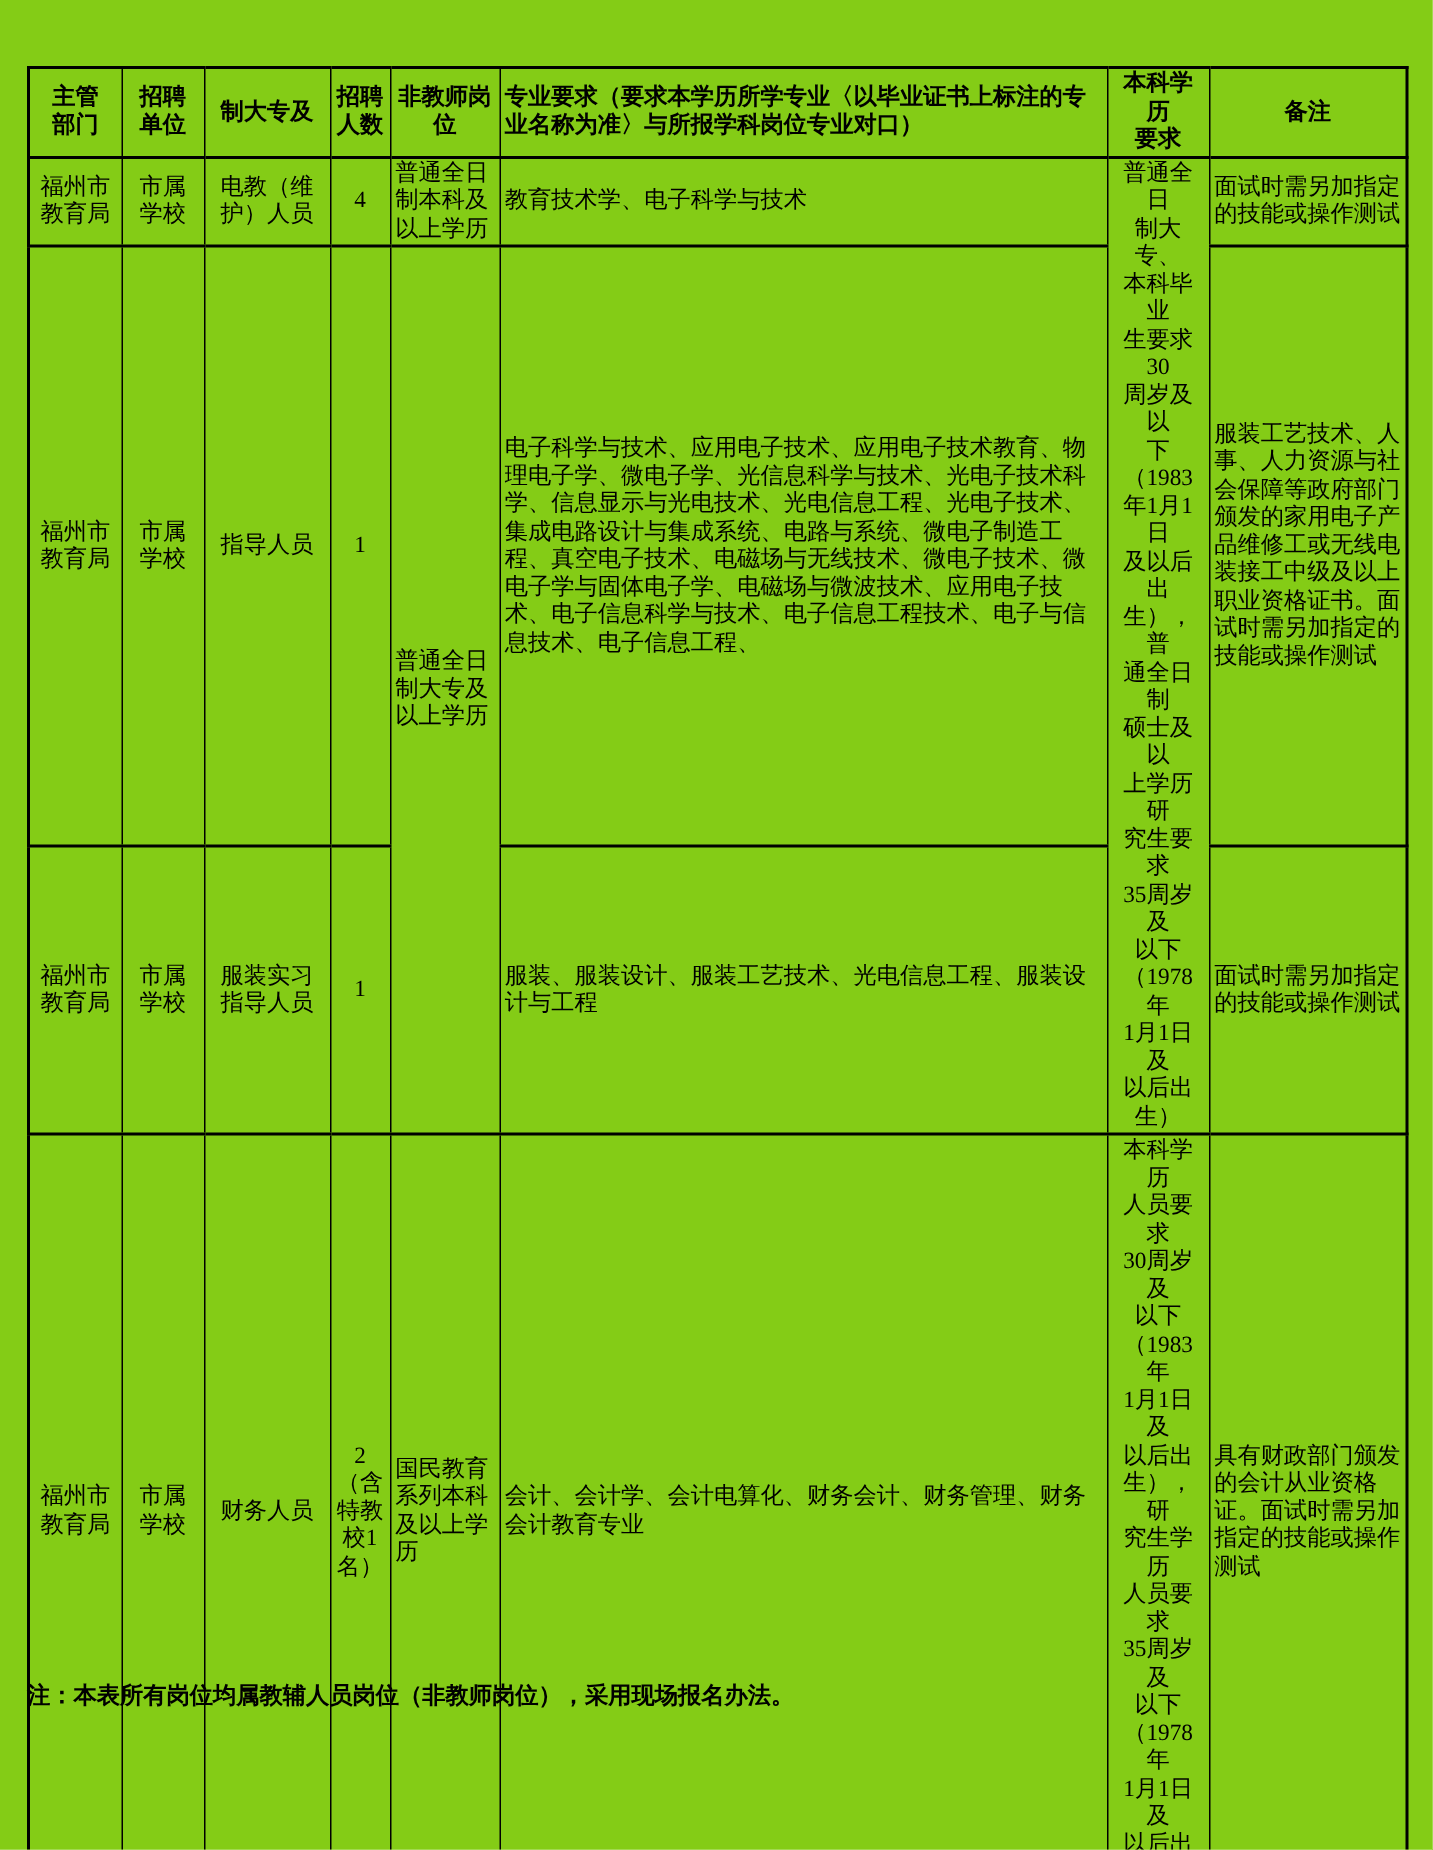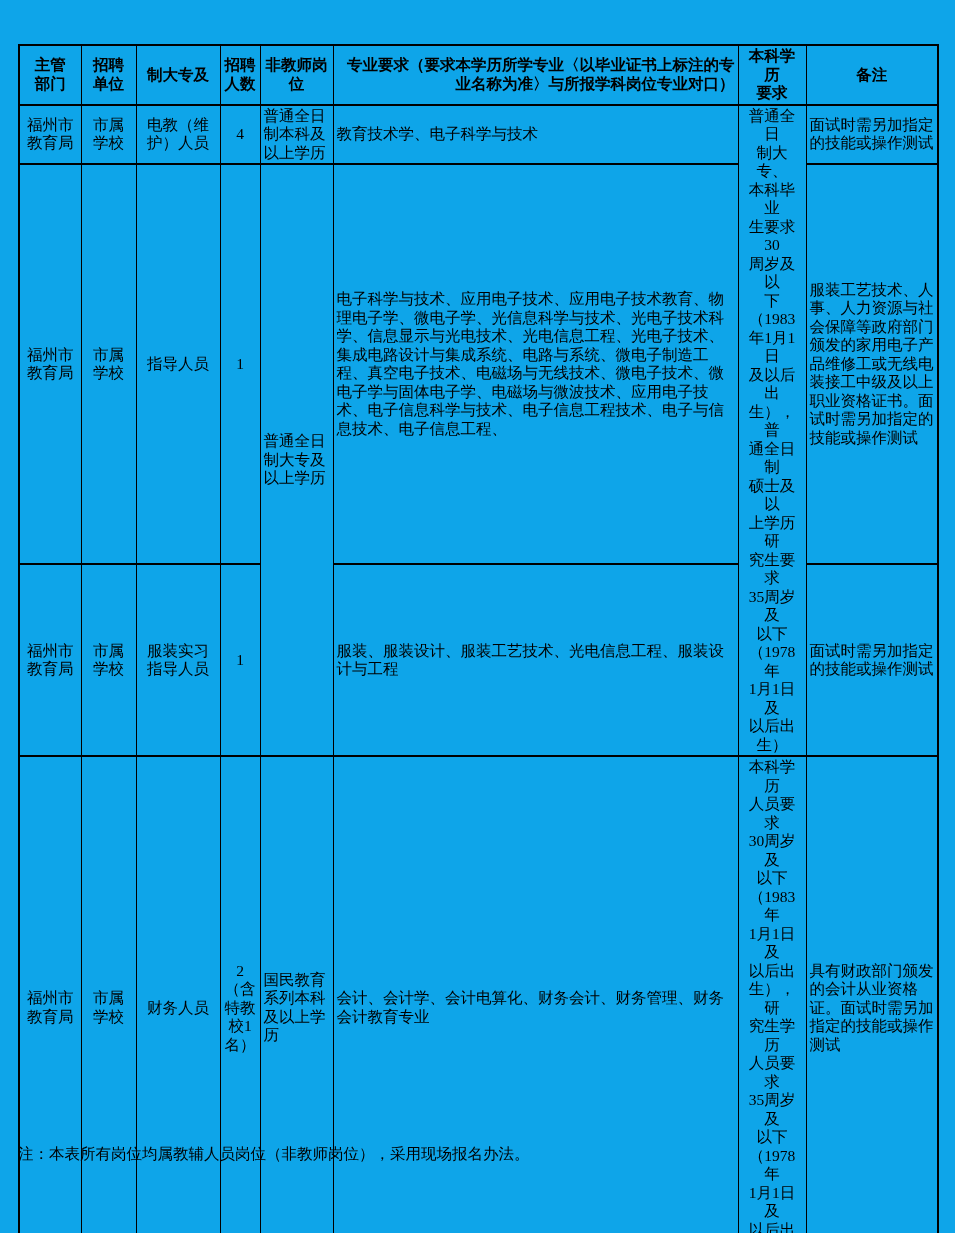--- a/index.html
+++ b/index.html
@@ -2,21 +2,21 @@
 <html><head>
 <meta charset="utf-8">
 <style>
   html,body { margin:0; padding:0; }
   body {
     width:955px; height:1233px;
     background:#ffffff;
     font-family:"Liberation Serif", serif;
     color:#000;
   }
-  .page { position:relative; width:955px; height:1233px; background:#0ea5e9; overflow:hidden; }
+  .page { position:relative; width:955px; height:1233px; background:#84cc16; overflow:hidden; }
 
   table.recruit {
     position:absolute; left:18px; top:44px;
     width:919px;
     border-collapse:collapse;
     table-layout:fixed;
     font-size:15.5px;
     line-height:18.5px;
   }
   table.recruit th, table.recruit td {
@@ -29,35 +29,35 @@
   table.recruit th:first-child, table.recruit td:first-child { border-left-width:2px; }
   table.recruit th:last-child,  table.recruit td:last-child  { border-right-width:2px; }
 
   tr.hdr   { height:44px; }
   tr.row1  { height:57px; }
   tr.row2  { height:208px; }
   tr.row3  { height:192px; }
   tr.row4  { height:296px; }
 
   th { font-weight:bold; text-align:center; white-space:pre-line; padding:1px 2px; }
-  th.left { text-align:right; white-space:normal; padding:1px 4px; }
+  th.left { text-align:left; white-space:normal; padding:1px 4px; }
 
   td.c  { text-align:center; white-space:pre-line; padding:1px 1px; }   
   td.l  { text-align:left;   white-space:pre-line; }                    
   td.wrap {
     text-align:left;
     white-space:normal;
     word-break:break-all;
     overflow-wrap:anywhere;
     padding:1px 4px;
   }
 
   .note {
-    position:absolute; left:18px; top:1144px;
-    font-size:15.5px; font-weight:normal;
+    position:absolute; left:18px; top:1120px;
+    font-size:15.5px; font-weight:bold;
     white-space:nowrap;
   }
 </style>
 </head>
 <body>
 
 <div class="page">
 
   <table class="recruit">
     <colgroup>

